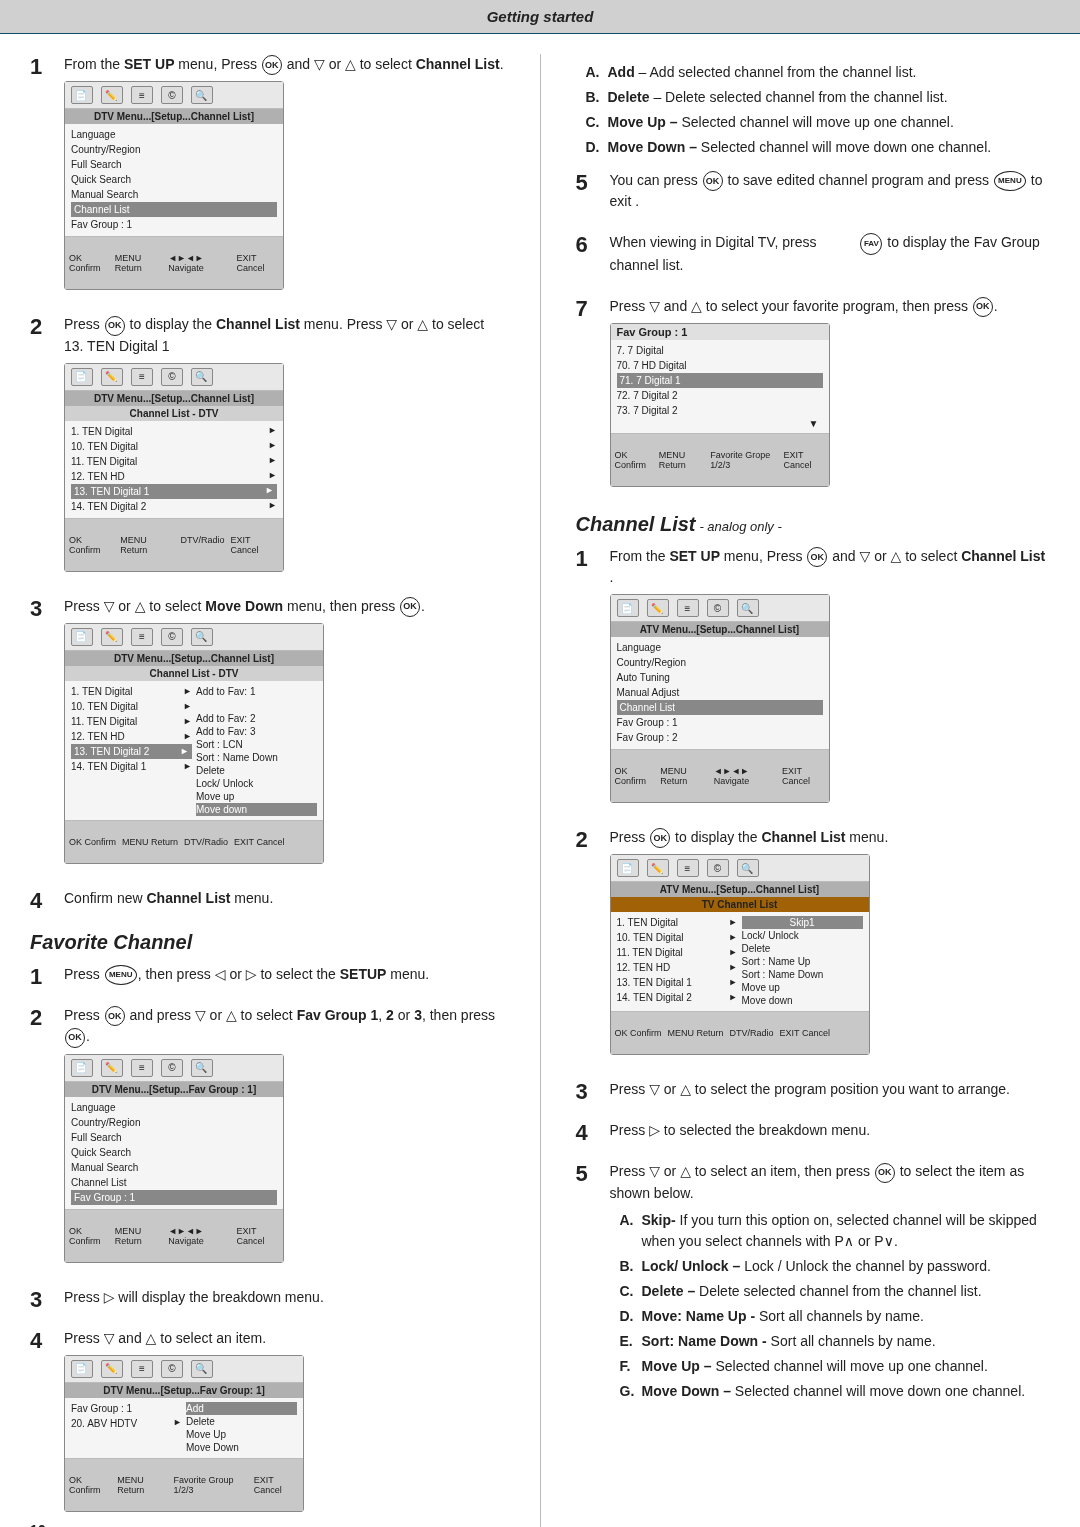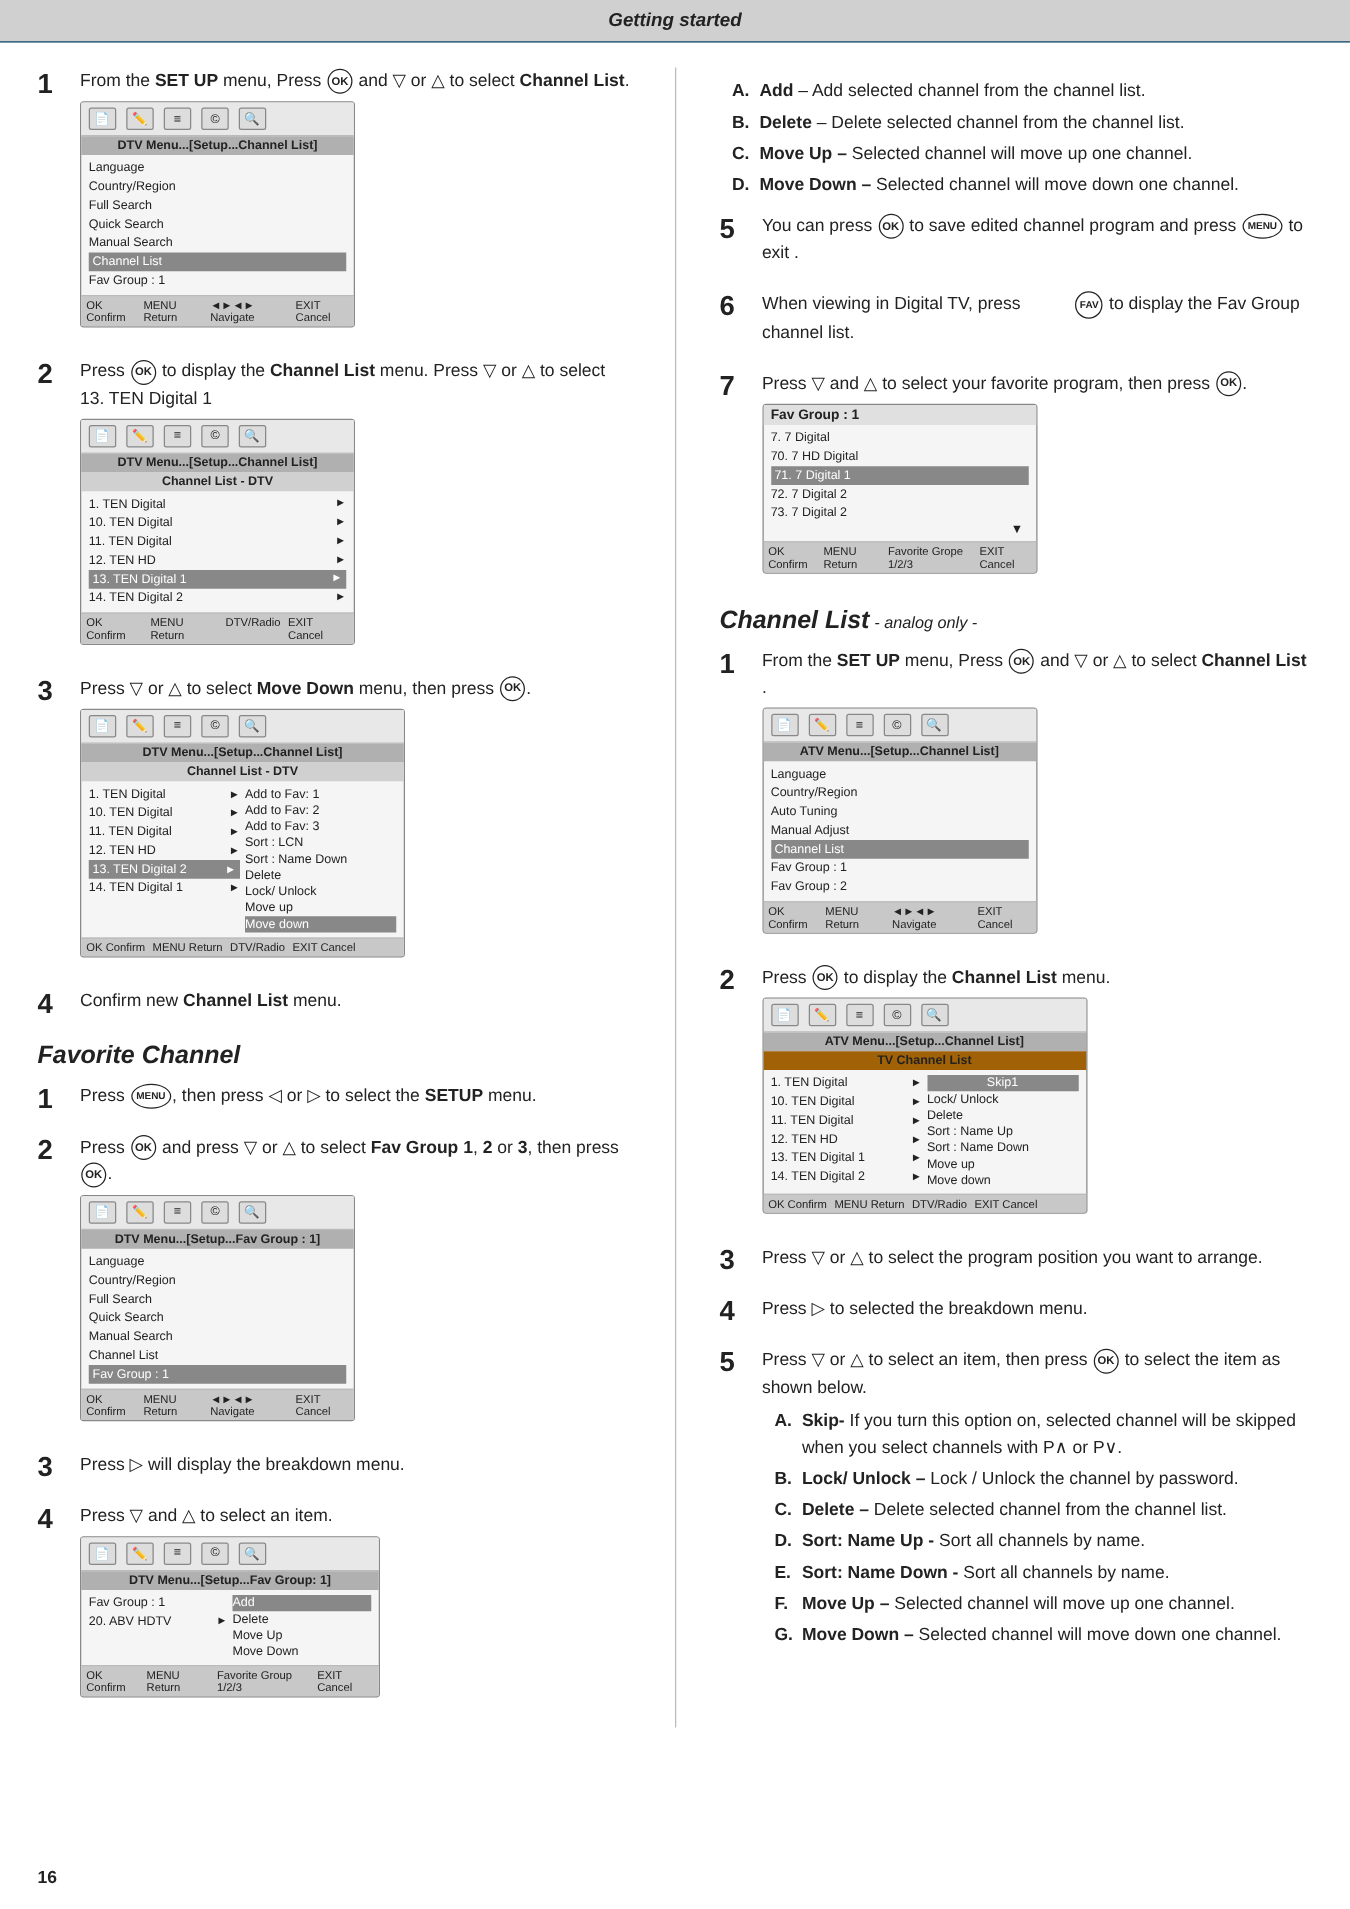--- a/index.html
+++ b/index.html
@@ -118,21 +118,21 @@
       color: #fff;
       padding: 1px 3px;
     }
     .screen-row .arrow {
       font-size: 9px;
     }
     .screen-footer {
       background: #c8c8c8;
       display: flex;
       flex-direction: row;
-      padding: 2px 4px;
+      padding: 16px 4px;
       font-size: 9px;
       gap: 6px;
       border-top: 1px solid #bbb;
     }
     
     .section-heading {
       font-size: 20px;
       font-weight: bold;
       margin: 16px 0 10px 0;
       font-style: italic;
@@ -360,21 +360,21 @@
                     <span>13. TEN Digital 2</span>
                     <span class="arrow">►</span>
                   </div>
                 <div class="screen-row">
                     <span>14. TEN Digital 1</span>
                     <span class="arrow">►</span>
                   </div>
               </div>
               <div style="flex:1; font-size:10px; padding-top:1px;">
                 <div style="padding:1px 0;">Add to Fav: 1</div>
-                <div style="padding:1px 0;">Add to Fav: 2</div>
+                <div style="padding:1px 0;margin-top:14px;">Add to Fav: 2</div>
                 <div style="padding:1px 0;">Add to Fav: 3</div>
                 <div style="padding:1px 0;">Sort : LCN</div>
                 <div style="padding:1px 0;">Sort : Name Down</div>
                 <div style="padding:1px 0;">Delete</div>
                 <div style="padding:1px 0;">Lock/ Unlock</div>
                 <div style="padding:1px 0;">Move up</div>
                 <div style="padding:1px 0; background:#888; color:#fff;">Move down</div>
               </div>
             </div>
             <div class="screen-footer">
@@ -723,21 +723,21 @@
             <div class="alpha-list-item">
               <span class="alpha-label">B.</span>
               <span><b>Lock/ Unlock –</b> Lock / Unlock the channel by password.</span>
             </div>
             <div class="alpha-list-item">
               <span class="alpha-label">C.</span>
               <span><b>Delete –</b> Delete selected channel from the channel list.</span>
             </div>
             <div class="alpha-list-item">
               <span class="alpha-label">D.</span>
-              <span><b>Sort: Name Up -</b> Sort all channels by name.</span>
+              <span><b>Move: Name Up -</b> Sort all channels by name.</span>
             </div>
             <div class="alpha-list-item">
               <span class="alpha-label">E.</span>
               <span><b>Sort: Name Down -</b> Sort all channels by name.</span>
             </div>
             <div class="alpha-list-item">
               <span class="alpha-label">F.</span>
               <span><b>Move Up –</b> Selected channel will move up one channel.</span>
             </div>
             <div class="alpha-list-item">

